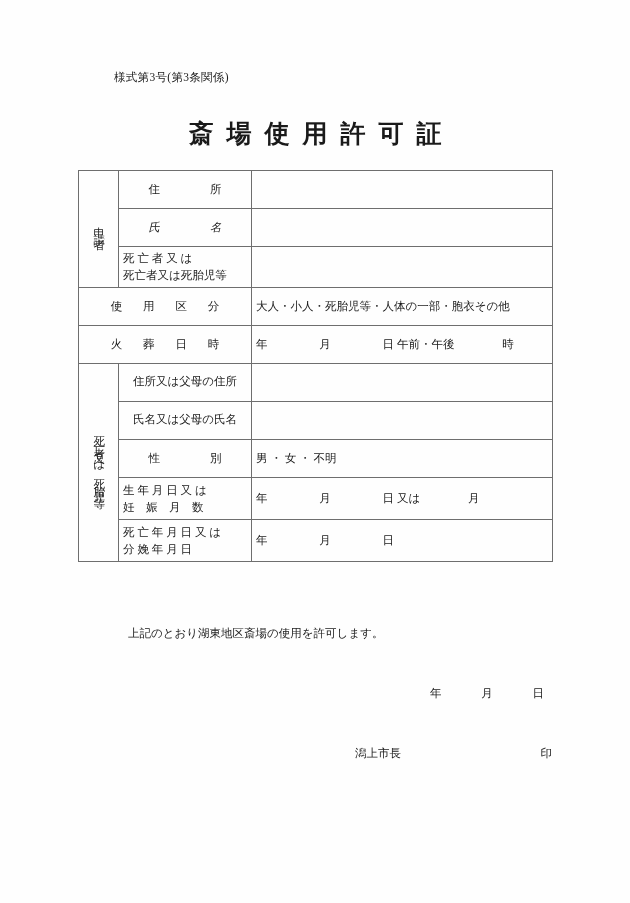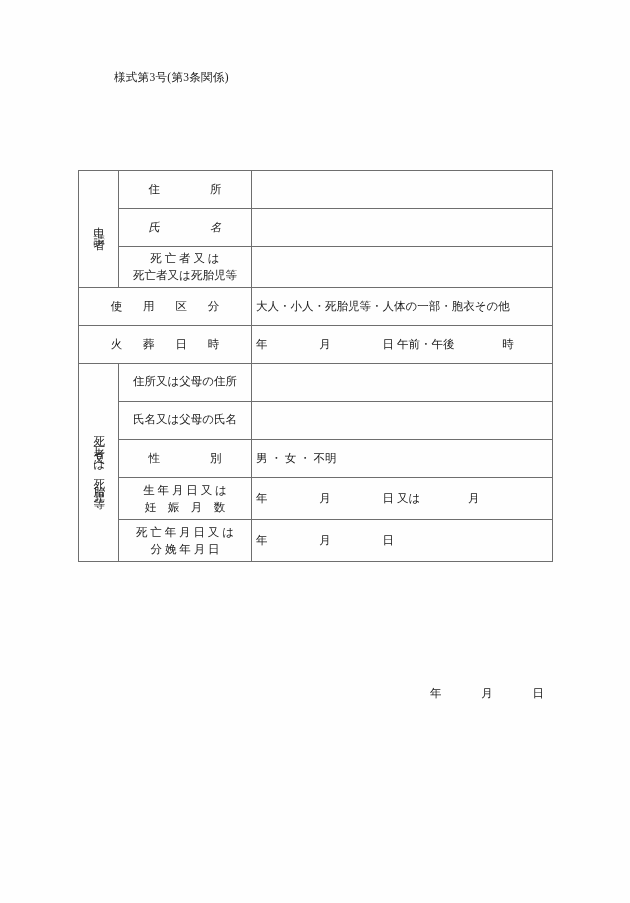--- a/index.html
+++ b/index.html
@@ -82,21 +82,21 @@
     line-height: 1;
     font-size: 11.5px;
   }
 
   .lbl {
     text-align: center;
     white-space: nowrap;
   }
   .lbl-sp    { letter-spacing: 9px;  text-indent: 9px; }
   .lbl-tight { letter-spacing: 0px; font-family: Liberation Mono, monospace; }
-  .lbl-two   { text-align: center; line-height: 1.5; }
+  .lbl-two   { text-align: left; line-height: 1.5; }
 
   .val        { text-align: left; white-space: nowrap; }
   .val-blank  { }
 
   .h-addr   { height: 37px; }
   .h-name   { height: 37px; font-style: italic; }
   .h-rel    { height: 40px; }
   .h-kubun  { height: 37px; }
   .h-kaso   { height: 37px; }
   .h-row    { height: 37px; }
@@ -134,20 +134,21 @@
     white-space: nowrap;
   }
 </style>
 </head>
 <body>
 
 <div class="page">
 
   <div class="form-code">様式第3号(第3条関係)</div>
 
+  <div class="doc-title">斎場使用許可証</div>
 
   <table class="form-table">
     <colgroup>
       <col class="col-group">
       <col class="col-label">
       <col class="col-value">
     </colgroup>
     <tbody>
 
       <tr>
@@ -228,23 +229,28 @@
           <span class="gap-a"></span>
           <span>月</span>
           <span class="gap-b"></span>
           <span>日</span>
         </td>
       </tr>
 
     </tbody>
   </table>
 
+  <div class="permit-line">上記のとおり湖東地区斎場の使用を許可します。</div>
 
   <div class="date-line">
     <span>年</span>
     <span class="gap-d"></span>
     <span>月</span>
     <span class="gap-d"></span>
     <span>日</span>
   </div>
 
+  <div class="signature-line">
+    <span>潟上市長</span>
+    <span>印</span>
+  </div>
 
 </div>
 
 </body></html>

